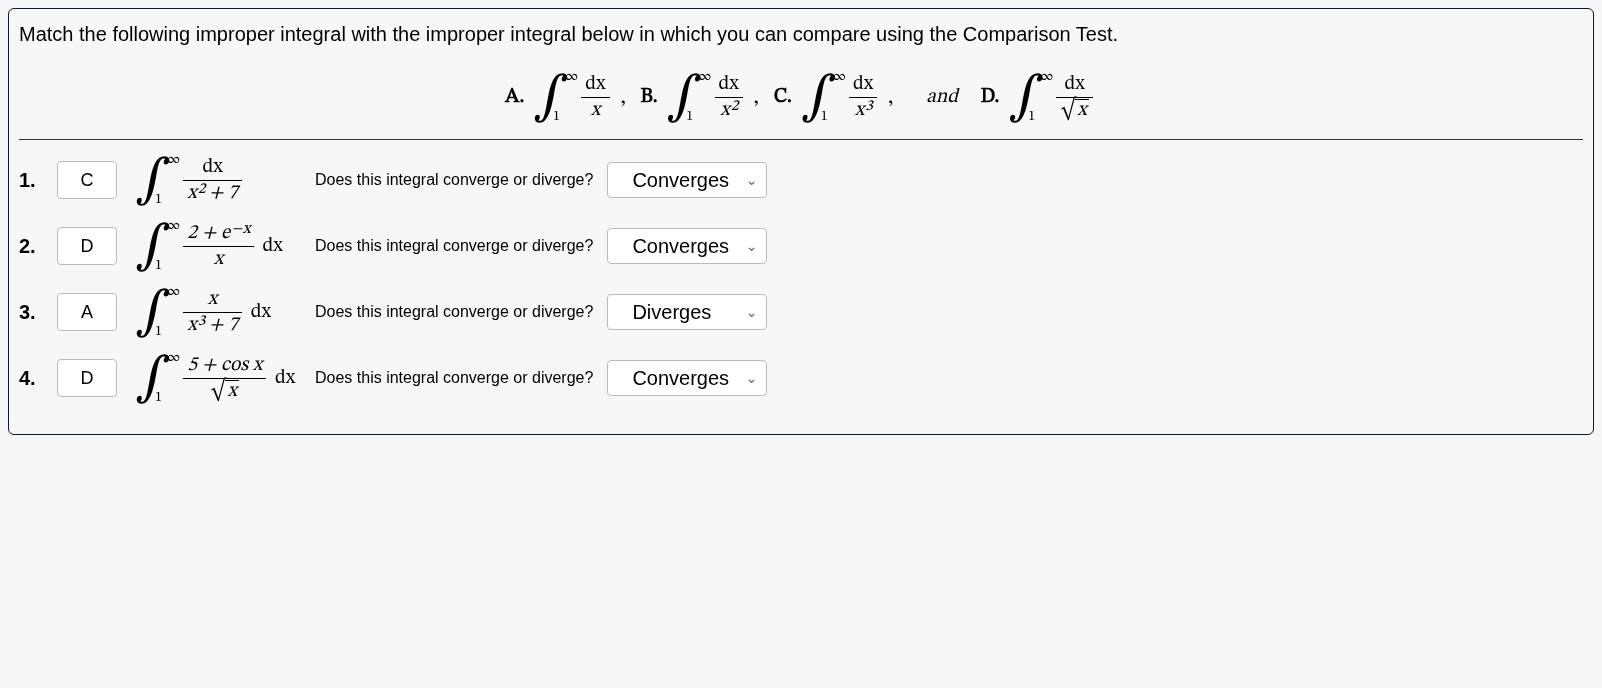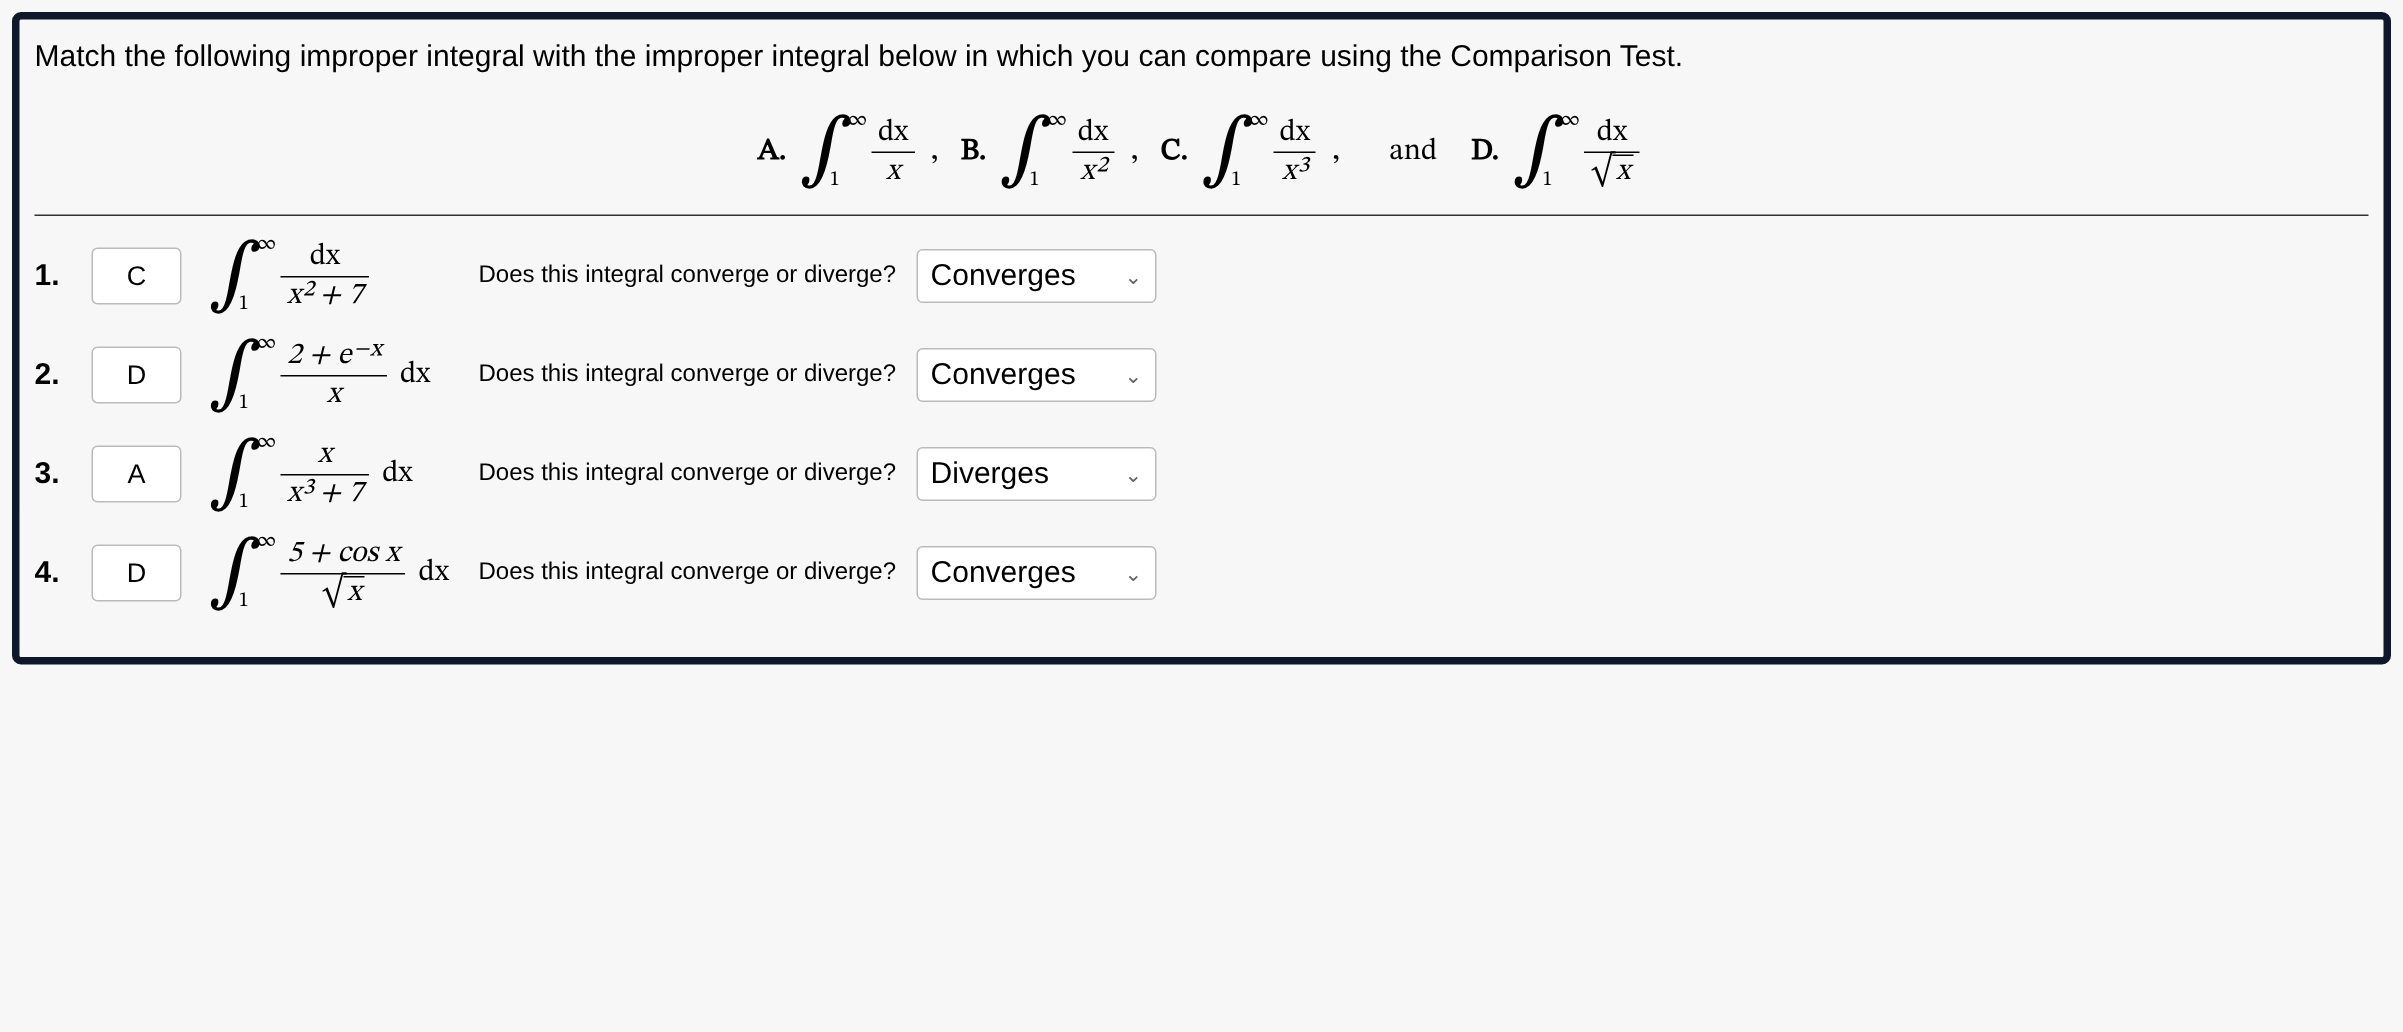--- a/index.html
+++ b/index.html
@@ -7,21 +7,21 @@
     margin: 0;
     padding: 8px 8px 20px 8px;
     font-family: Arial, Helvetica, sans-serif;
     font-size: 20px;
     color: #000;
     background: #f7f7f7;
     width: 1602px;
   }
   .container {
     background: #f7f7f7;
-    border: 5px solid #0f172a;
+    border: 1px solid #0f172a;
     border-radius: 6px;
     padding: 10px 10px 16px 10px;
   }
   .intro { line-height: 1.5; }
   .options-row {
     margin: 22px 0 12px 0;
     text-align: center;
   }
   .options-row .lbl { font-weight: bold; }
   .options-row > span { display: inline-block; vertical-align: middle; }
@@ -67,21 +67,21 @@
   .integral-slot { min-width: 170px; }
   .qtext { font-size: 16px; }
   .select-wrap {
     position: relative;
     display: inline-block;
   }
   .cd-select {
     appearance: none;
     -webkit-appearance: none;
     font-size: 20px;
-    padding: 6px 34px 6px 8px;
+    padding: 6px 34px 6px 24px;
     border: 1px solid #bbb;
     border-radius: 4px;
     background: #fff;
     min-width: 160px;
   }
   .select-wrap .chev {
     position: absolute;
     right: 10px;
     top: 50%;
     transform: translateY(-50%);
@@ -96,21 +96,21 @@
   .sqrt::before {
     content: "√";
     font-size: 1em;
   }
   .sqrt > span {
     border-top: 1.5px solid #000;
     padding: 0 2px;
     margin-left: -1px;
   }
   .comma { margin: 0 10px 0 2px; font-size: 22px; }
-  .and-word { margin: 0 18px; }
+  .and-word { margin: 0 18px; font-style: italic; }
 </style>
 </head>
 <body>
 
 <div class="container">
 
   <div class="intro">
     <span>Match the following improper integral with the improper integral below in which you can compare using the Comparison Test.</span><br>
   </div>
 

